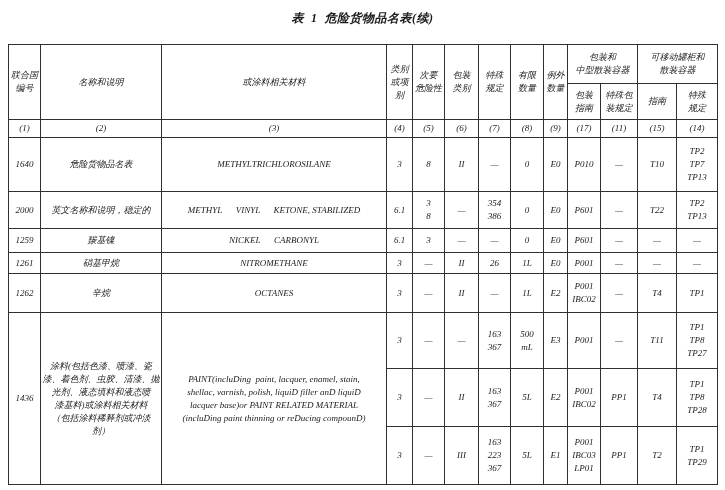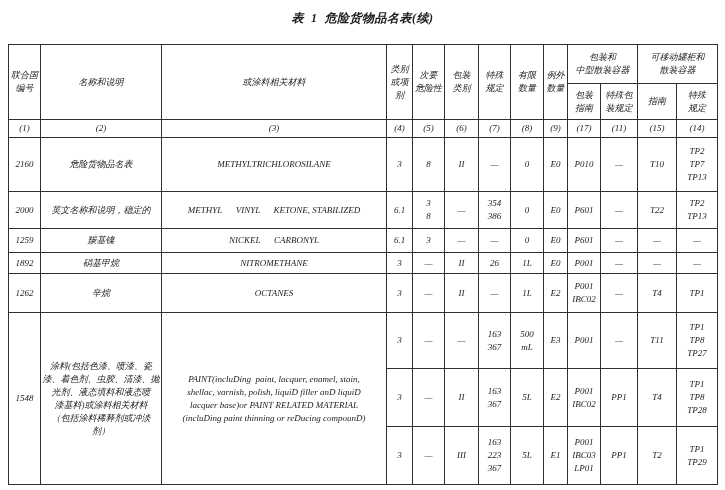--- a/index.html
+++ b/index.html
@@ -134,21 +134,21 @@
         <td>(8)</td>
         <td class="b">(9)</td>
         <td class="b">(17)</td>
         <td class="b">(11)</td>
         <td class="b">(15)</td>
         <td class="b">(14)</td>
       </tr>
     </thead>
     <tbody>
       <tr class="r0">
-        <td class="unno">2160</td>
+        <td class="unno">1640</td>
         <td class="zh">危险货物品名表</td>
         <td class="en">METHYLTRICHLOROSILANE</td>
         <td>3</td>
         <td>8</td>
         <td>II</td>
         <td>—</td>
         <td>0</td>
         <td class="b">E0</td>
         <td class="b">P010</td>
         <td>—</td>
@@ -184,21 +184,21 @@
         <td class="pgtop">—</td>
         <td>—</td>
         <td>0</td>
         <td>E0</td>
         <td class="b">P601</td>
         <td>—</td>
         <td>—</td>
         <td>—</td>
       </tr>
       <tr class="r3">
-        <td class="unno">1892</td>
+        <td class="unno">1261</td>
         <td class="zh">硝基甲烷</td>
         <td class="en">NITROMETHANE</td>
         <td>3</td>
         <td>—</td>
         <td>II</td>
         <td>26</td>
         <td>1L</td>
         <td>E0</td>
         <td>P001</td>
         <td>—</td>
@@ -215,21 +215,21 @@
         <td>—</td>
         <td>1L</td>
         <td>E2</td>
         <td>P001
 IBC02</td>
         <td>—</td>
         <td>T4</td>
         <td>TP1</td>
       </tr>
       <tr class="r5">
-        <td class="unno" rowspan="3">1548</td>
+        <td class="unno" rowspan="3">1436</td>
         <td class="zh" rowspan="3">涂料(包括色漆、喷漆、瓷
 漆、着色剂、虫胶、清漆、抛
 光剂、液态填料和液态喷
 漆基料)或涂料相关材料
 （包括涂料稀释剂或冲淡
 剂）</td>
         <td class="en" rowspan="3">PAINT(incluDing  paint, lacquer, enamel, stain,
 shellac, varnish, polish, liquiD filler anD liquiD
 lacquer base)or PAINT RELATED MATERIAL
 (incluDing paint thinning or reDucing compounD)</td>

